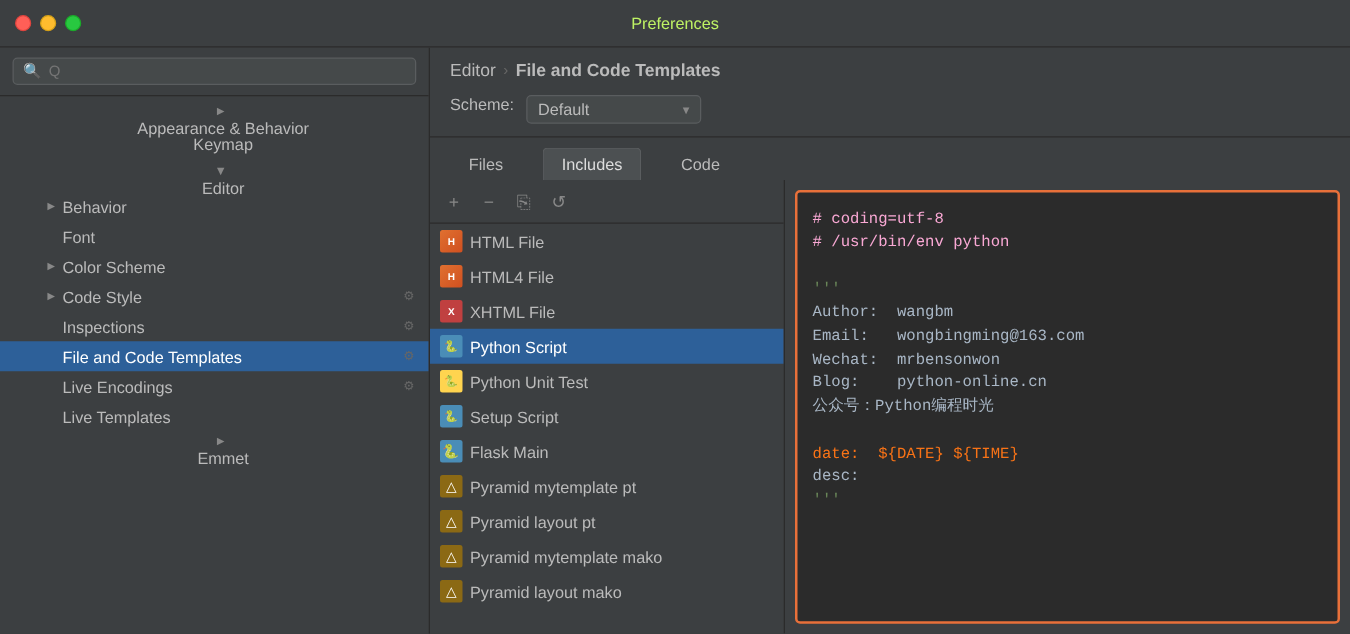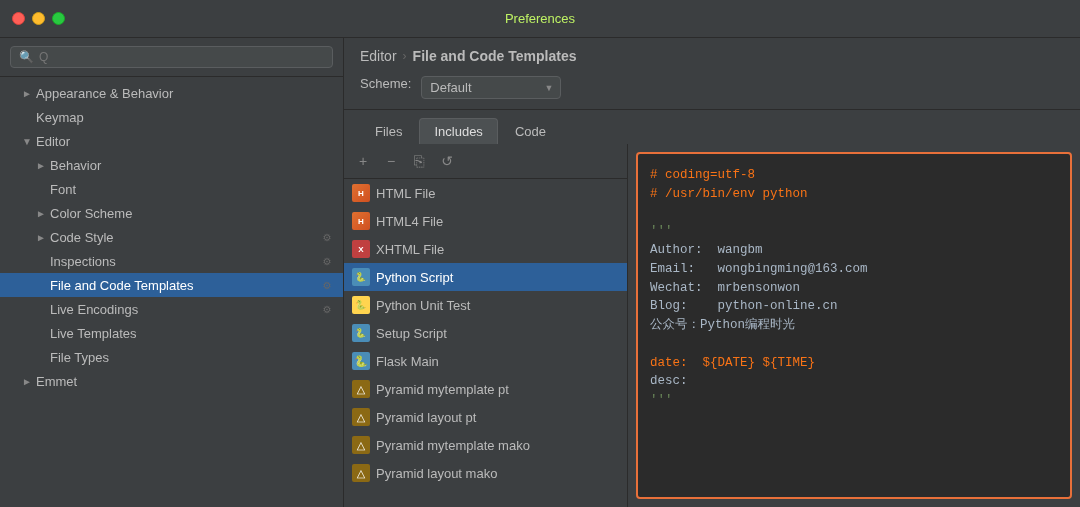--- a/index.html
+++ b/index.html
@@ -113,21 +113,21 @@
 
     .nav-arrow {
       width: 14px;
       flex-shrink: 0;
       font-size: 10px;
       color: #888;
     }
     .nav-arrow.expanded::before { content: '▼'; }
     .nav-arrow.collapsed::before { content: '►'; }
 
-    .nav-indent-1 { padding-left: 22px; }
+    .nav-indent-1 { padding-left: 22px; flex-direction: column; }
     .nav-indent-2 { padding-left: 36px; }
 
     .nav-label {
       font-size: 13px;
       flex: 1;
     }
 
     .nav-icon-right {
       width: 16px;
       height: 16px;
@@ -213,21 +213,21 @@
       background: #2b2b2b;
       margin: 0 0 0 0;
       flex-shrink: 0;
     }
 
     
     .tabs-bar {
       display: flex;
       align-items: flex-end;
       padding: 8px 16px 0;
-      gap: 0;
+      gap: 15px;
       flex-shrink: 0;
     }
     .tab {
       padding: 5px 14px;
       font-size: 13px;
       color: #bbbbbb;
       cursor: pointer;
       border: 1px solid transparent;
       border-bottom: none;
       border-radius: 4px 4px 0 0;
@@ -314,21 +314,21 @@
       font-family: 'Courier New', Consolas, monospace;
       font-size: 12.5px;
       line-height: 1.5;
     }
 
     .code-line {
       white-space: pre;
       display: block;
     }
 
-    .c-comment { color: #f97316; }
+    .c-comment { color: #f9a8d4; }
     .c-string { color: #6a8759; }
     .c-variable { color: #f97316; }
     .c-text { color: #a9b7c6; }
 
     
     .file-icon-html {
       width: 18px; height: 18px;
       background: linear-gradient(135deg, #e07030 0%, #d05020 100%);
       border-radius: 2px;
       display: flex; align-items: center; justify-content: center;
@@ -444,24 +444,20 @@
         <span class="nav-arrow"></span>
         <span class="nav-label">Live Encodings</span>
         <span class="nav-icon-right">⚙</span>
       </div>
 
       <div class="nav-item nav-indent-2">
         <span class="nav-arrow"></span>
         <span class="nav-label">Live Templates</span>
       </div>
 
-      <div class="nav-item nav-indent-2">
-        <span class="nav-arrow"></span>
-        <span class="nav-label">File Types</span>
-      </div>
 
       <div class="nav-item nav-indent-1">
         <span class="nav-arrow collapsed"></span>
         <span class="nav-label">Emmet</span>
       </div>
 
     </div>
   </div>
 
   <div class="right-panel">

